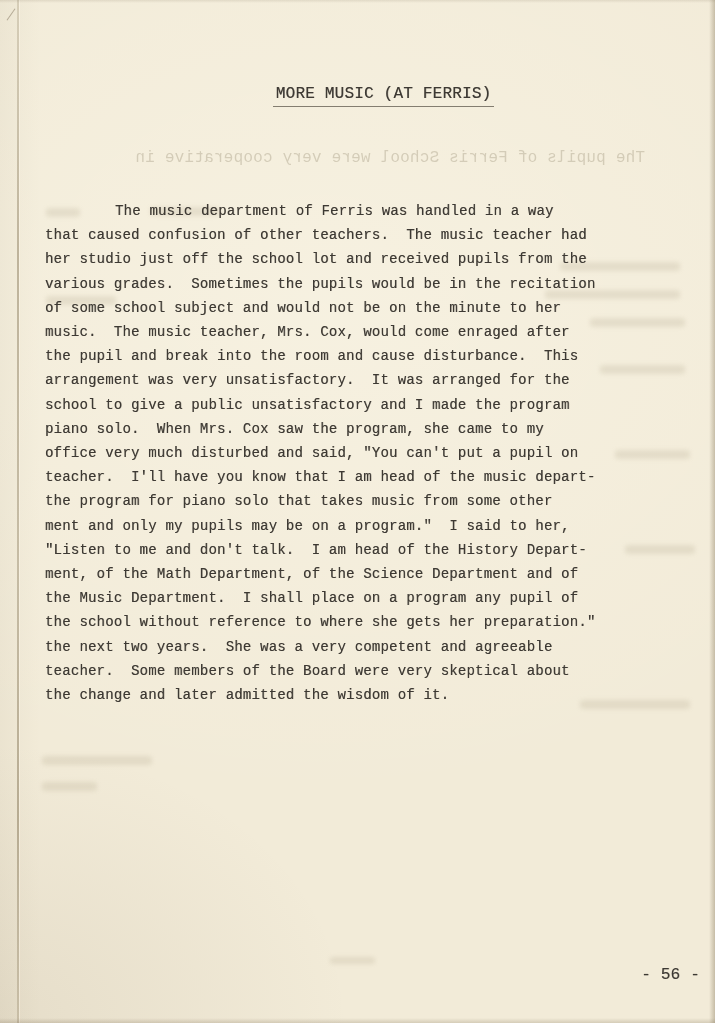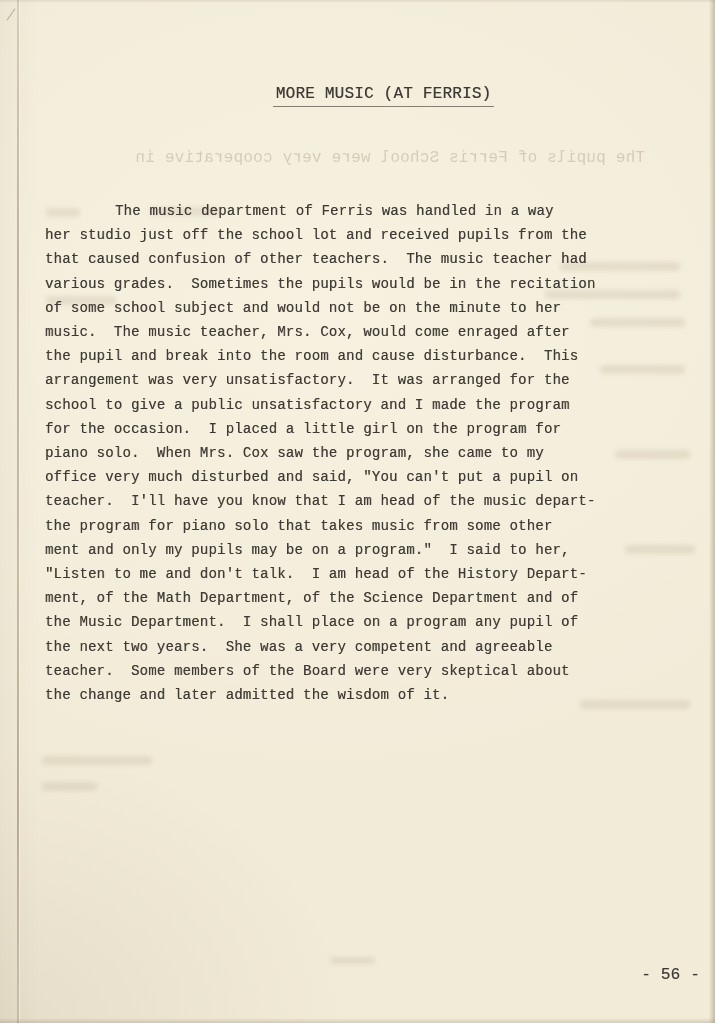--- a/index.html
+++ b/index.html
@@ -161,37 +161,37 @@
   <div class="smudge s11"></div>
   <div class="smudge s12"></div>
   <div class="smudge s13"></div>
 
   <div class="title">
     <span>MORE MUSIC (AT FERRIS)</span>
   </div>
 
   <div class="body-text">
     <div class="line indent">The music department of Ferris was handled in a way</div>
+    <div class="line">that caused confusion of other teachers.  The music teacher had</div>
     <div class="line">her studio just off the school lot and received pupils from the</div>
-    <div class="line">that caused confusion of other teachers.  The music teacher had</div>
     <div class="line">various grades.  Sometimes the pupils would be in the recitation</div>
     <div class="line">of some school subject and would not be on the minute to her</div>
     <div class="line">music.  The music teacher, Mrs. Cox, would come enraged after</div>
     <div class="line">the pupil and break into the room and cause disturbance.  This</div>
     <div class="line">arrangement was very unsatisfactory.  It was arranged for the</div>
     <div class="line">school to give a public unsatisfactory and I made the program</div>
-    <div class="line">for the occasion.  I placed a little girl on the program for</div>
     <div class="line">piano solo.  When Mrs. Cox saw the program, she came to my</div>
     <div class="line">office very much disturbed and said, "You can't put a pupil on</div>
     <div class="line">teacher.  I'll have you know that I am head of the music depart-</div>
     <div class="line">the program for piano solo that takes music from some other</div>
     <div class="line">ment and only my pupils may be on a program."  I said to her,</div>
     <div class="line">"Listen to me and don't talk.  I am head of the History Depart-</div>
     <div class="line">ment, of the Math Department, of the Science Department and of</div>
     <div class="line">the Music Department.  I shall place on a program any pupil of</div>
+    <div class="line">the school without reference to where she gets her preparation."</div>
     <div class="line">the next two years.  She was a very competent and agreeable</div>
     <div class="line">teacher.  Some members of the Board were very skeptical about</div>
     <div class="line">the change and later admitted the wisdom of it.</div>
   </div>
 
   <div class="page-number">- 56 -</div>
 
 </div>
 
 </body></html>

